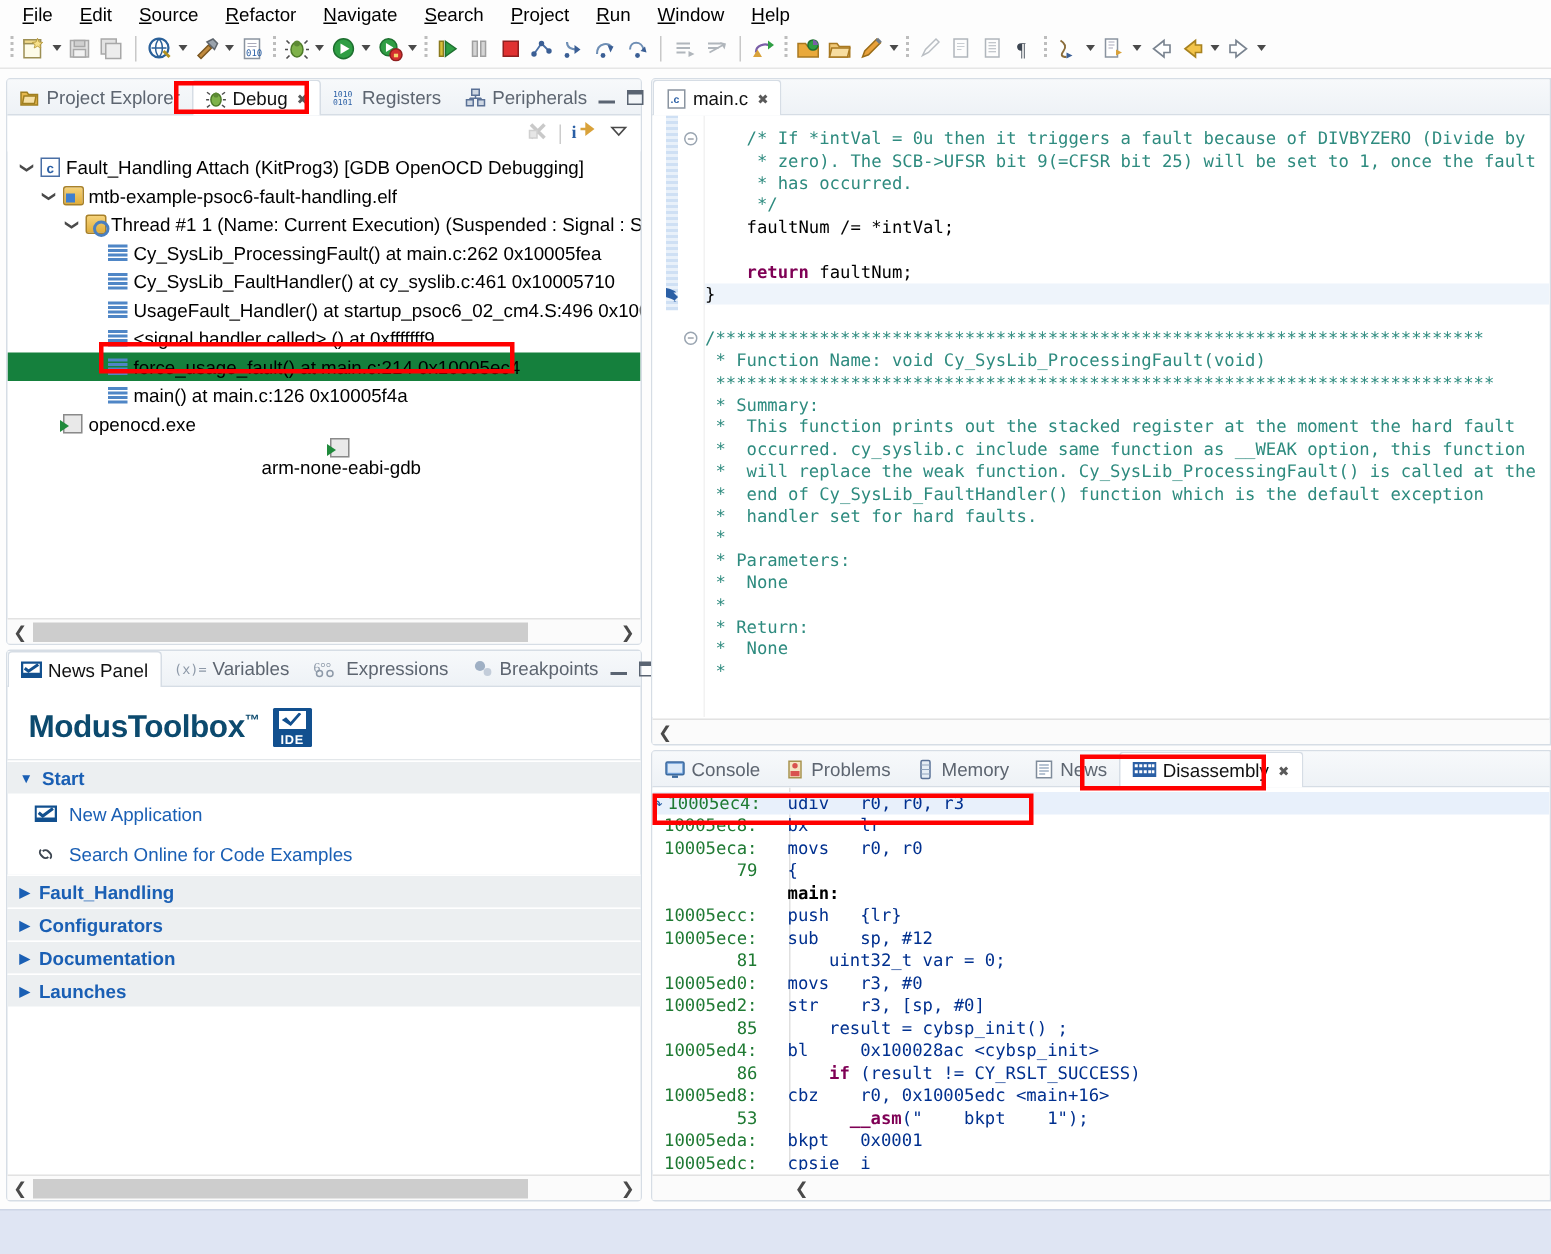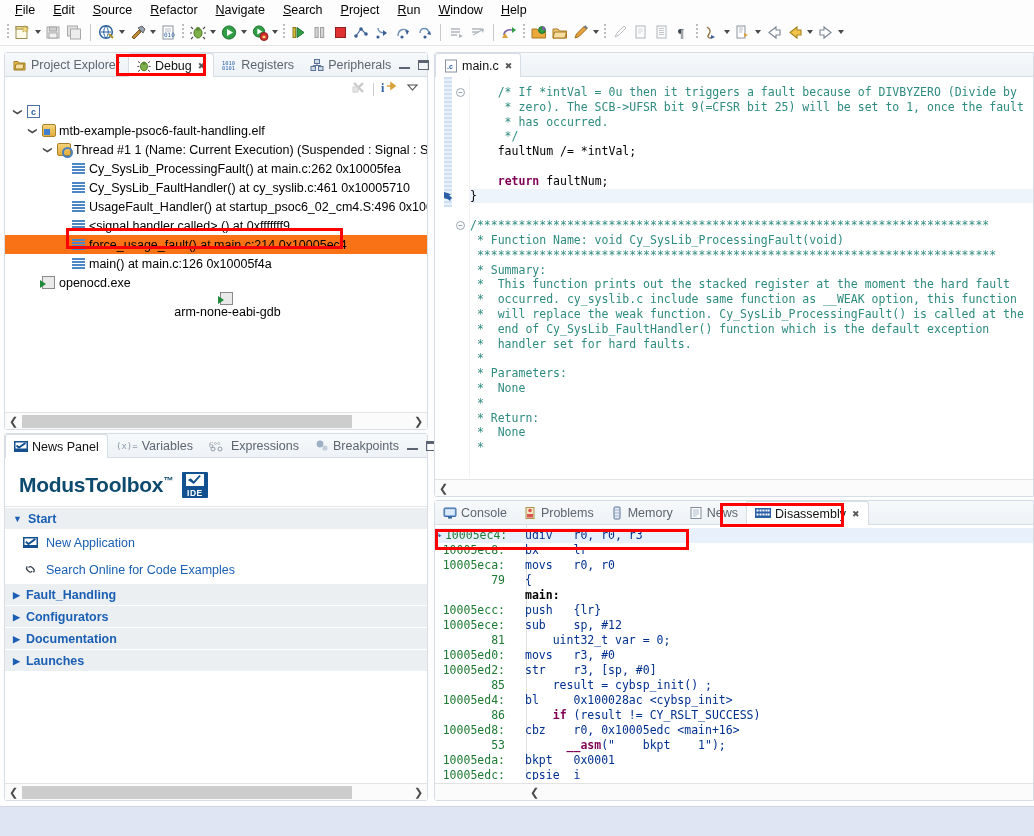--- a/index.html
+++ b/index.html
@@ -60,21 +60,21 @@
 
   .viewtoolbar { height:24px; display:flex; align-items:center; justify-content:flex-end;
       gap:7px; padding-right:8px; background:#fff; }
 
   
   .tree { font-size:12.5px; padding:1px 0 0 0; user-select:none; }
   .trow { display:flex; align-items:center; height:19px; white-space:nowrap; padding-left:2px; }
   .trow .twist { width:14px; text-align:center; color:#4a4a4a; font-size:9px; flex:none; }
   .trow .ticon { width:17px; flex:none; display:flex; align-items:center; justify-content:center; }
   .trow .tlabel { padding-left:2px; }
-  .trow.sel { background:#f97316; }
+  .trow.sel { background:#15803d; }
 
   
   .ic-c { width:13px;height:13px;border:1px solid #4a6fa5;background:#fff;color:#2a5fa5;
       font-size:9px;font-weight:bold;display:flex;align-items:center;justify-content:center;}
   .ic-elf { width:14px;height:13px;background:linear-gradient(#f5d27a,#e0ae3c);border:1px solid #a8812a;
       border-radius:2px;position:relative;}
   .ic-elf::after{content:"";position:absolute;left:1px;top:4px;width:6px;height:6px;background:#3f7fd0;}
   .ic-thread{width:14px;height:13px;background:linear-gradient(#f5d27a,#e0ae3c);border:1px solid #a8812a;
       border-radius:2px;position:relative;}
   .ic-thread::after{content:"";position:absolute;left:4px;top:3px;width:7px;height:7px;
@@ -446,20 +446,21 @@
             <path d="M2 4 L11 4 L6.5 9 Z" fill="none" stroke="#4a4a4a" stroke-width="1.1"></path>
           </svg>
       </span>
     </div>
     <div class="tree" id="debugtree" style="height:276px; overflow:hidden;">
         <div class="trow" style="padding-left: 6px;">
           <span class="twist" style="transform: rotate(90deg); display: inline-block;">❯</span>
           <span class="ticon">
             <span class="ic-c">c</span>
           </span>
+          <span class="tlabel">Fault_Handling Attach (KitProg3) [GDB OpenOCD Debugging]</span>
         </div>
         <div class="trow" style="padding-left: 21px;">
           <span class="twist" style="transform: rotate(90deg); display: inline-block;">❯</span>
           <span class="ticon">
             <span class="ic-elf"></span>
           </span>
           <span class="tlabel">mtb-example-psoc6-fault-handling.elf</span>
         </div>
         <div class="trow" style="padding-left: 36px;">
           <span class="twist" style="transform: rotate(90deg); display: inline-block;">❯</span>

